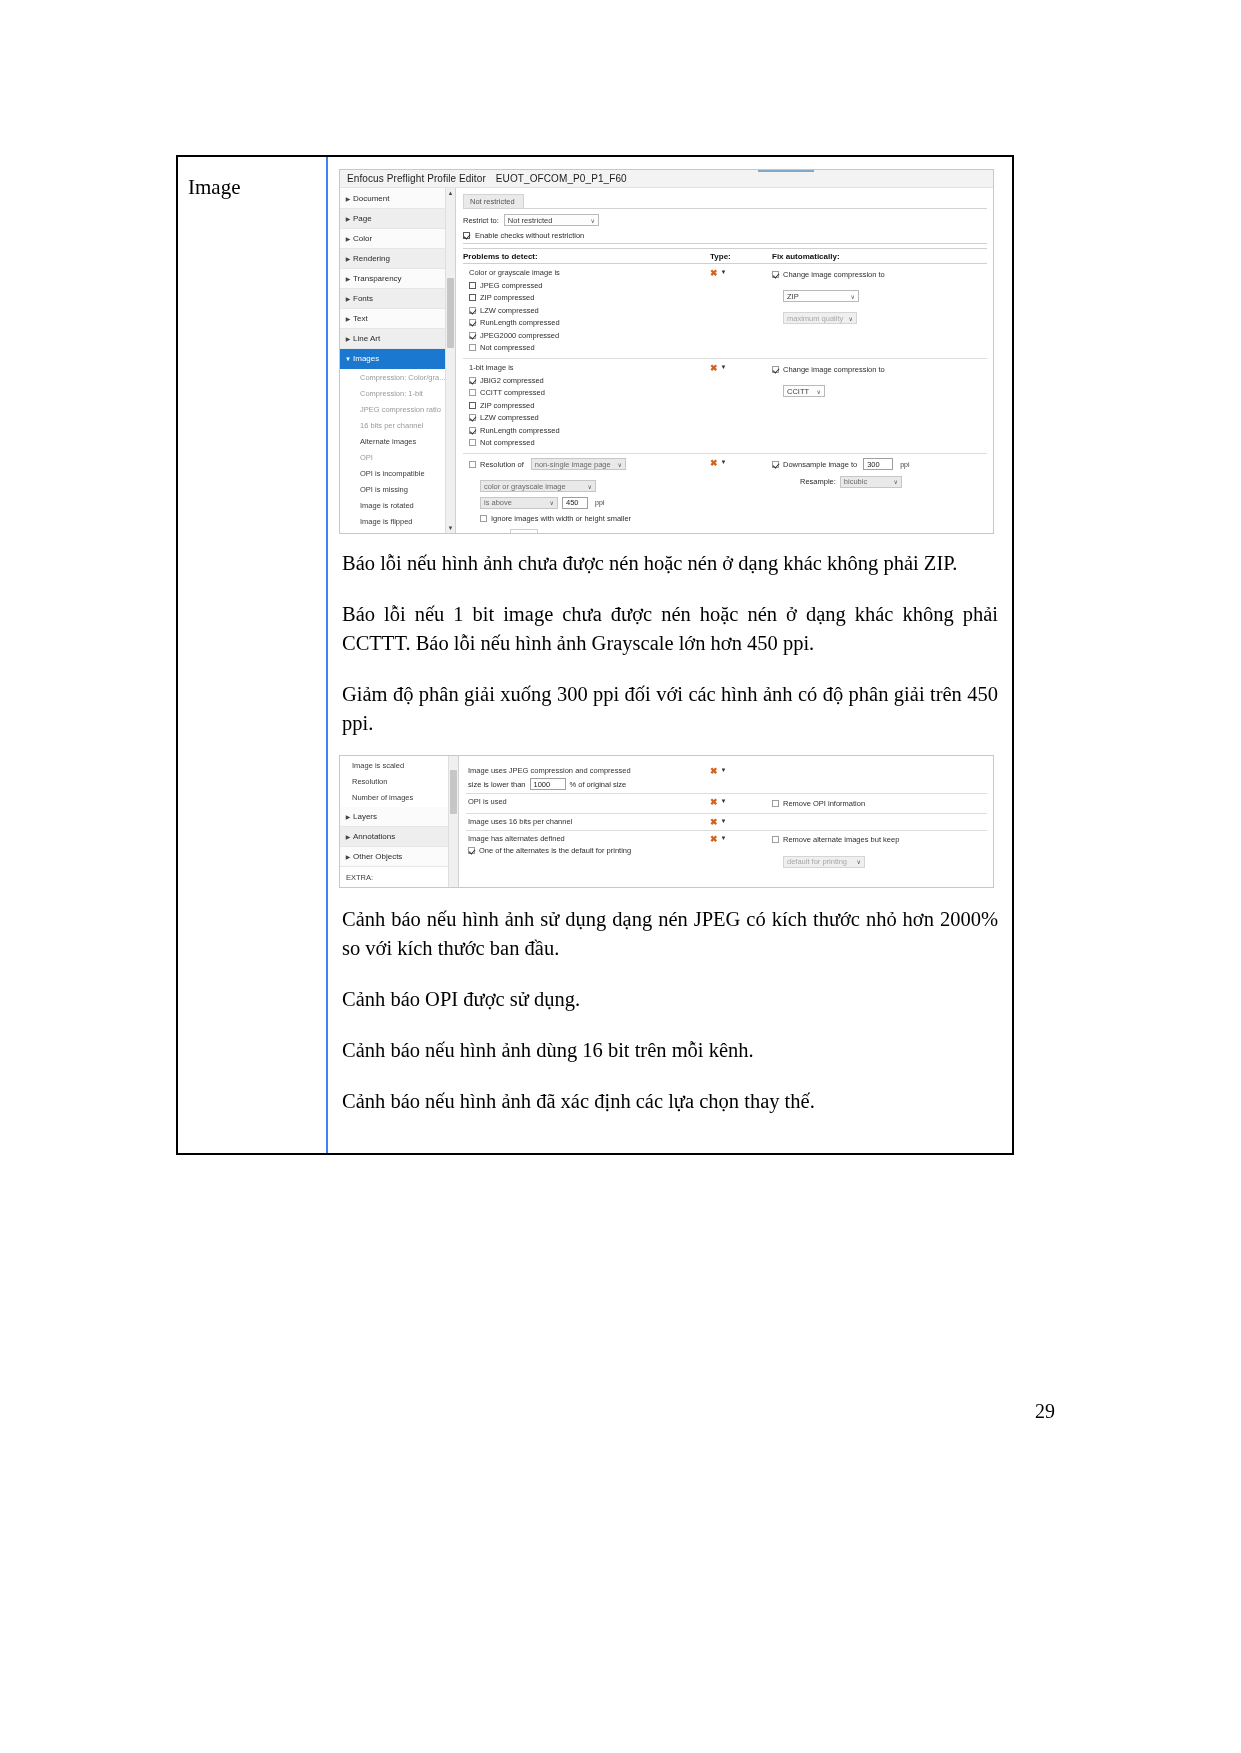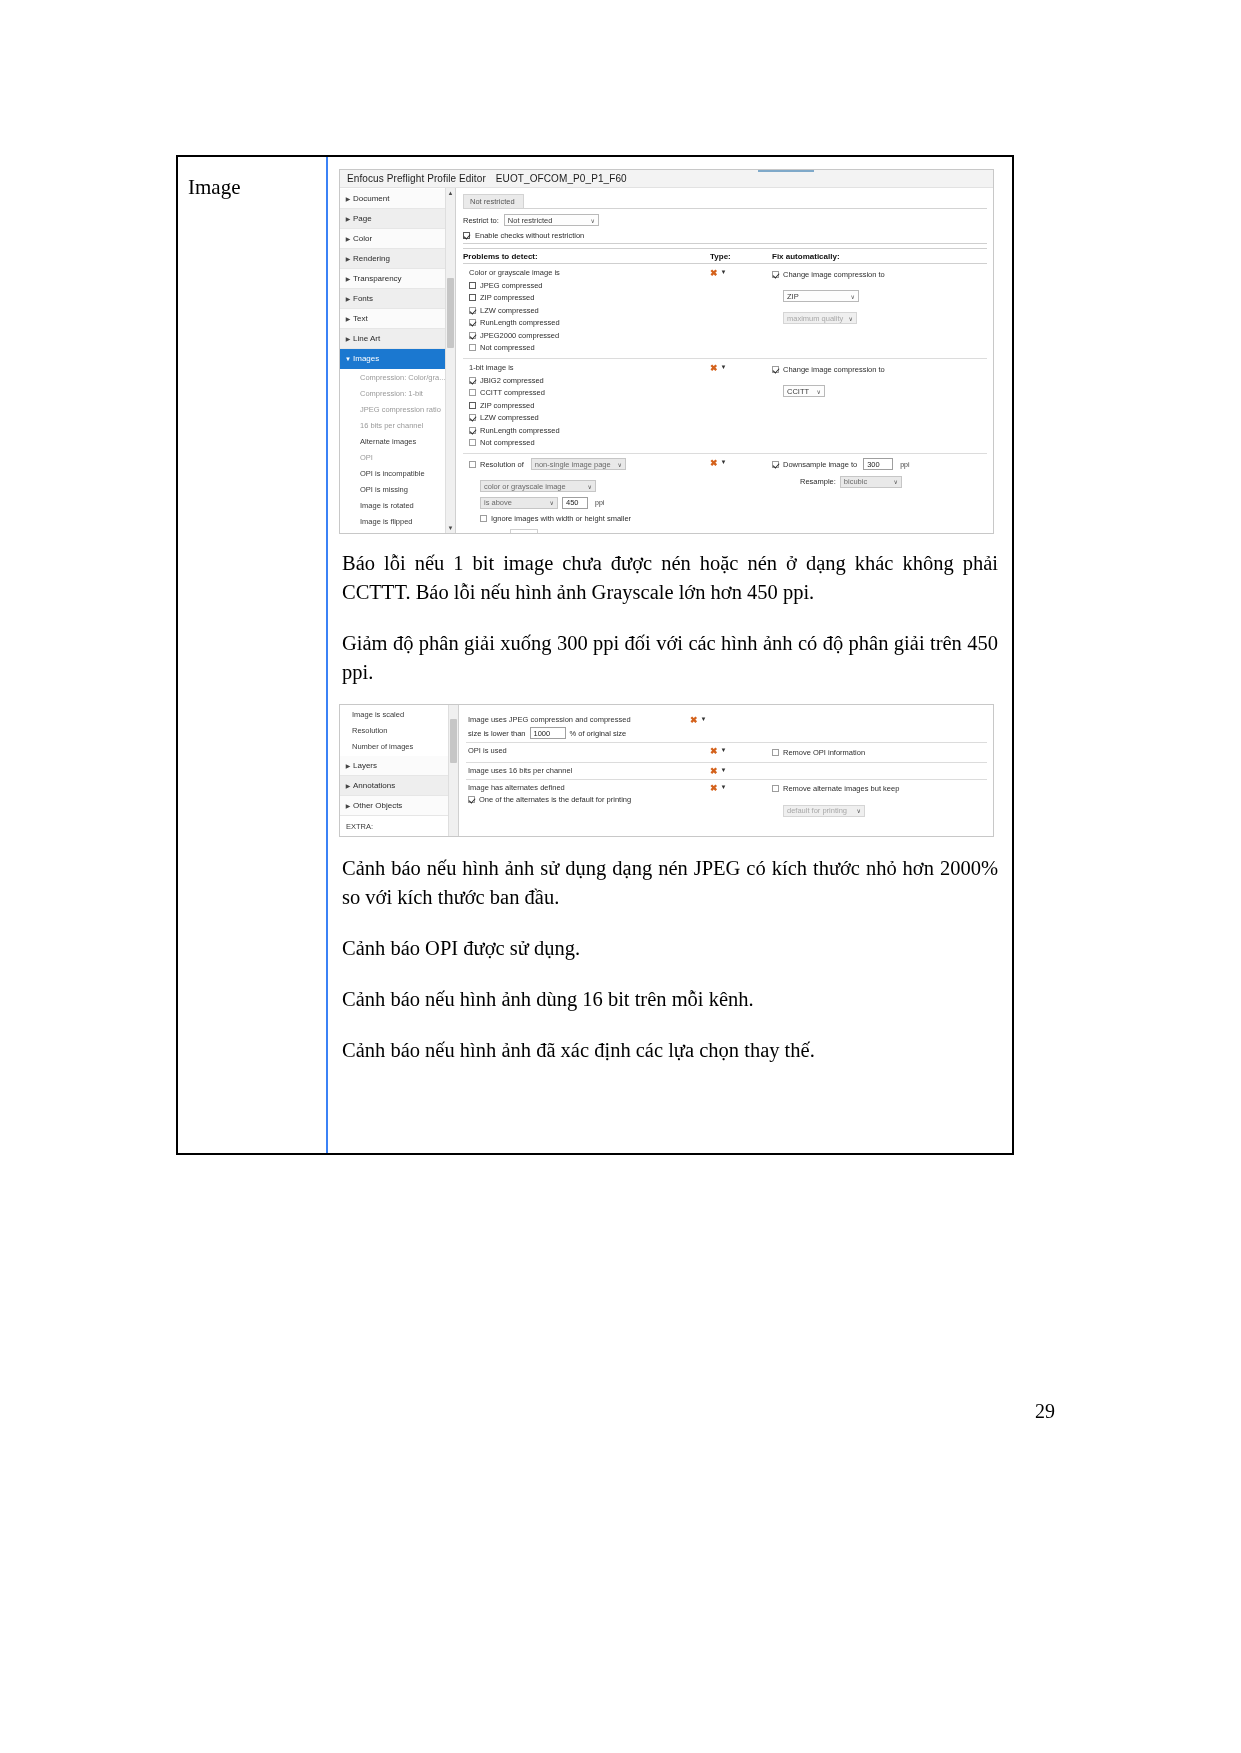--- a/index.html
+++ b/index.html
@@ -482,20 +482,21 @@
                     <span class="cv">∨</span>
                   </span>
                 </div>
               </div>
             </div>
 
           </div>
         </div>
       </div>
 
+      <div class="para">Báo lỗi nếu hình ảnh chưa được nén hoặc nén ở dạng khác không phải ZIP.</div>
 
       <div class="para">Báo lỗi nếu 1 bit image chưa được nén hoặc nén ở dạng khác không phải CCTTT. Báo lỗi nếu hình ảnh Grayscale lớn hơn 450 ppi.</div>
 
       <div class="para">Giảm độ phân giải xuống 300 ppi đối với các hình ảnh có độ phân giải trên 450 ppi.</div>
 
       <div class="shot shot-b">
         <div class="body-row" style="height:100%;">
 
           <div class="tree" style="width:118px;">
             <div class="tleaf" style="padding-left:12px;">
@@ -523,21 +524,21 @@
             <div class="tleaf" style="padding-left:6px;">
                 <span>Action Lists</span>
               </div>
             <div class="tree-scroll">
               <div class="tree-thumb" style="top:14px;height:44px;"></div>
             </div>
           </div>
 
           <div class="panel" style="padding-top:8px;">
 
-            <div class="section" style="padding:2px 0 3px 0;gap:20px;">
+            <div class="section" style="padding:2px 0 3px 0;">
               <div class="sec-left" style="padding-left:2px;">
                 <div class="sec-title">Image uses JPEG compression and compressed</div>
                 <div style="display:flex;align-items:center;gap:4px;margin-top:3px;font-size:7.5px;">
                   <span>size is lower than</span>
                   <span class="txt-box" style="width:36px;">
                     <span>1000</span>
                   </span>
                   <span>% of original size</span>
                 </div>
               </div>

